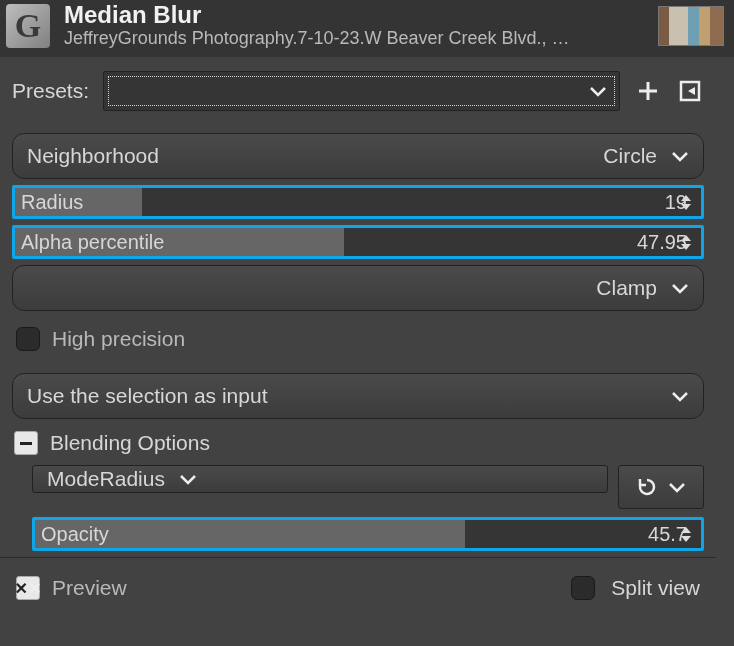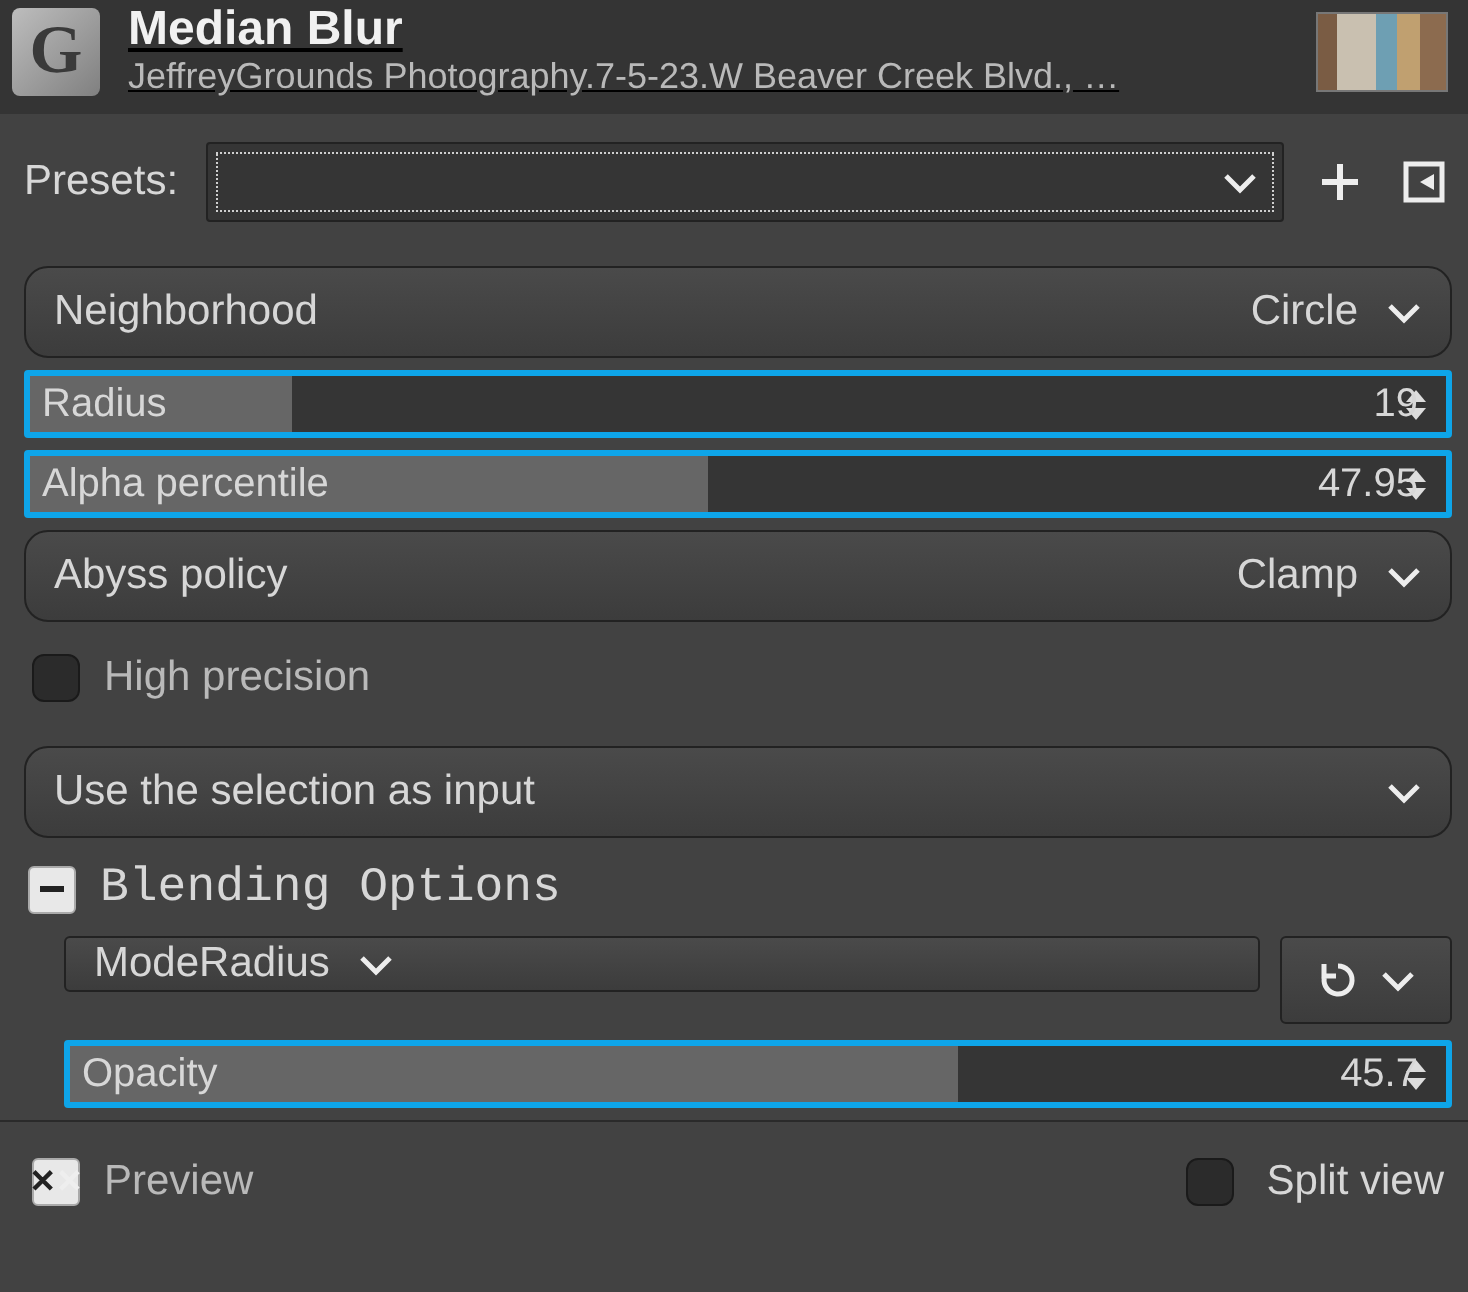--- a/index.html
+++ b/index.html
@@ -12,27 +12,27 @@
     --text:#d7d7d7;
     --text-dim:#b9b9b9;
     --text-bright:#f1f1f1;
     --border:#1d1d1d;
     --divider:#555;
   }
   *{box-sizing:border-box;font-family:"Segoe UI",Arial,sans-serif;}
   body{margin:0;background:var(--bg);width:734px;height:646px;overflow:hidden;}
   .titlebar{display:flex;align-items:center;background:var(--header);padding:2px 10px 8px 6px;}
   .app-icon{width:44px;height:44px;border-radius:4px;background:linear-gradient(135deg,#bdbdbd,#808080);display:flex;align-items:center;justify-content:center;color:#3a3a3a;font-weight:700;font-size:34px;font-family:Georgia,serif;margin-right:14px;}
-  .title-stack{flex:1;min-width:0;text-decoration:underline;}
+  .title-stack{flex:1;min-width:0;}
   .title-main{color:var(--text-bright);font-size:24px;font-weight:700;line-height:1.1;}
   .title-sub{color:var(--text-dim);font-size:18px;white-space:nowrap;overflow:hidden;text-overflow:ellipsis;}
   .thumb{width:66px;height:40px;border:1px solid #777;margin-left:8px;background:
      linear-gradient(90deg,#7a5c44 0 15%,#c9c0b0 15% 45%,#6e9fb3 45% 62%,#c0a070 62% 80%,#8c6b4f 80% 100%);
      background-size:cover;}
-  .body{padding:14px 8px 0 12px;}
+  .body{padding:14px 30px 0 12px;}
   .presets-row{display:flex;align-items:center;gap:14px;margin-bottom:22px;}
   .presets-label{color:var(--text);font-size:21px;}
   .preset-select{flex:1;height:40px;background:var(--row-dark);border:1px solid #222;border-radius:2px;position:relative;}
   .preset-select .dashed{position:absolute;inset:4px;border:1px dotted #cfcfcf;}
   .preset-chevron{position:absolute;right:12px;top:50%;transform:translateY(-50%);}
   .chevron{width:18px;height:12px;display:inline-block;}
   .chevron svg{display:block;}
   .icon-btn{width:28px;height:28px;display:flex;align-items:center;justify-content:center;color:#f0f0f0;}
   .plus svg{display:block;}
   .combo-row{height:46px;background:linear-gradient(#4a4a4a,#3c3c3c);border:1px solid #222;border-radius:12px;display:flex;align-items:center;padding:0 14px;color:var(--text);font-size:21px;margin-bottom:6px;}
@@ -47,37 +47,37 @@
   .spinner .up{border-bottom:6px solid #ddd;}
   .spinner .dn{border-top:6px solid #ddd;}
   .check-row{display:flex;align-items:center;gap:12px;padding:10px 4px;}
   .chk{width:24px;height:24px;border-radius:6px;background:#2b2b2b;border:1px solid #1a1a1a;display:flex;align-items:center;justify-content:center;}
   .chk.checked::after{content:"✕";color:#eee;font-size:16px;font-weight:700;}
   .chk.minus{border-radius:3px;background:#e8e8e8;border:1px solid #aaa;}
   .chk.minus::after{content:"";display:block;width:12px;height:3px;background:#222;}
   .cb-label{color:var(--text-dim);font-size:21px;}
   .gap{height:12px;}
   .section-header{display:flex;align-items:center;gap:12px;padding:6px 2px 10px 2px;}
-  .section-title{color:var(--text);font-size:24px;font-family:Liberation Mono, monospace;}
+  .section-title{color:var(--text);font-size:21px;}
   .section-body{padding-left:20px;}
   .mode-row{display:flex;gap:10px;margin-bottom:8px;}
   .mode-main{flex:1;height:28px;background:linear-gradient(#4a4a4a,#3c3c3c);border:1px solid #222;border-radius:3px;display:flex;align-items:center;padding:0 14px;color:var(--text);font-size:21px;}
   .mode-aux{width:86px;height:44px;background:linear-gradient(#4a4a4a,#3c3c3c);border:1px solid #222;border-radius:3px;display:flex;align-items:center;justify-content:center;gap:10px;}
   .reset-icon{width:22px;height:22px;}
   .footer{display:flex;align-items:center;padding:18px 4px 0 4px;}
   .divider{height:1px;background:#2a2a2a;margin:4px -12px 0 -12px;}
 </style>
 </head>
 <body>
 
 <div class="titlebar">
   <div class="app-icon">G</div>
   <div class="title-stack">
     <div class="title-main">Median Blur</div>
-    <div class="title-sub">JeffreyGrounds Photography.7-5-23.W Beaver Creek Blvd., …</div>
+    <div class="title-sub">JeffreyGrounds Photography.7-10-23.W Beaver Creek Blvd., …</div>
   </div>
   <div class="thumb"></div>
 </div>
 
 <div class="body">
 
   <div class="presets-row">
     <div class="presets-label">Presets:</div>
     <div class="preset-select">
       <div class="dashed"></div>
@@ -126,21 +126,20 @@
     <div class="slider-fill" style="width:47.95%"></div>
     <span class="slider-label">Alpha percentile</span>
     <span class="slider-value">47.95</span>
     <div class="spinner">
         <span class="up"></span>
         <span class="dn"></span>
       </div>
   </div>
 
   <div class="combo-row">
-    <span>Abyss policy</span>
     <span class="spacer"></span>
     <span class="value">Clamp</span>
     <span class="chevron">
       <svg viewBox="0 0 18 12" width="18" height="12">
           <path d="M2 3l7 7 7-7" stroke="#ededed" stroke-width="2.5" fill="none"></path>
         </svg>
     </span>
   </div>
 
   <div class="check-row">

